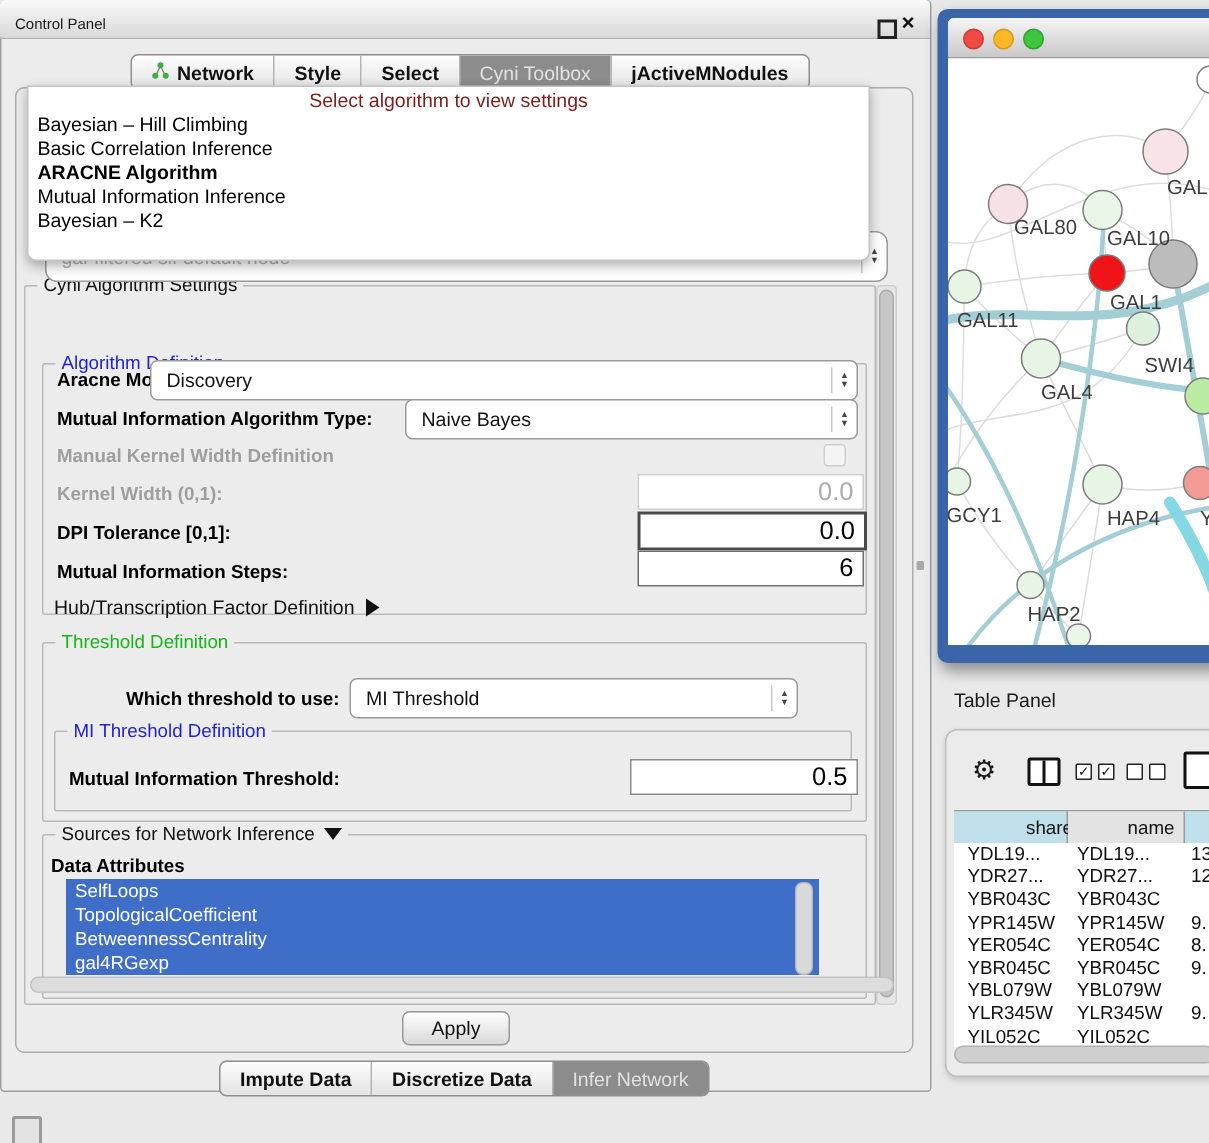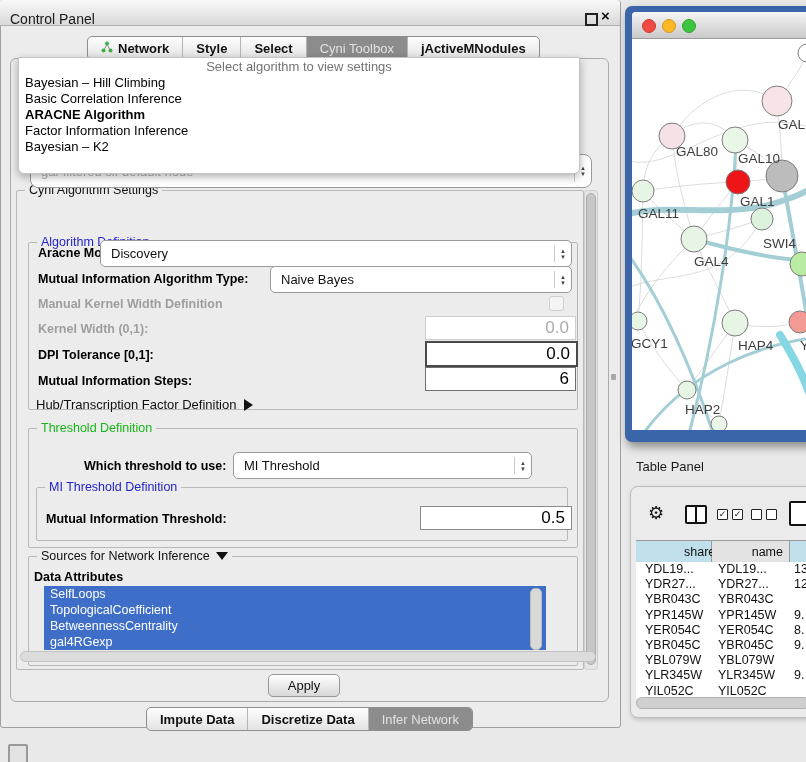--- a/index.html
+++ b/index.html
@@ -4,21 +4,21 @@
 <style>
   html,body{margin:0;padding:0;}
   #stage{position:relative;width:806px;height:762px;background:#e9e9e9;overflow:hidden;
          font-family:"Liberation Sans",sans-serif;color:#111;}
   .abs{position:absolute;}
 
   
   #cp-window{left:0;top:6;width:619px;height:726px;background:#ececec;border:1px solid #9f9f9f;border-radius:3px;}
   #cp-titlebar{left:0;top:6;width:620px;height:25px;background:linear-gradient(#f9f9f9,#d9d9d9);
                border-bottom:1px solid #b0b0b0;border-radius:3px 3px 0 0;}
-  #cp-title{left:10px;top:11px;font-size:14px;color:#1a1a1a;}
+  #cp-title{left:10px;top:11px;font-size:10px;color:#1a1a1a;}
   #cp-float{left:585px;top:13px;width:9px;height:9px;border:2px solid #222;}
   #cp-close{left:601px;top:8px;font-size:15px;font-weight:bold;color:#111;line-height:15px;}
 
   
   #tabstrip{left:87px;top:36px;height:22px;display:flex;border:1px solid #8e8e8e;border-radius:5px;
             overflow:hidden;background:linear-gradient(#fdfdfd,#e3e3e3);}
   .tab{padding:0 13px;line-height:21px;font-size:13px;font-weight:bold;color:#111;border-left:1px solid #b5b5b5;
        display:flex;align-items:center;white-space:nowrap;}
   .tab:first-child{border-left:none;}
   .tab.selected{background:#8c8c8c;color:#e2e2e2;font-weight:normal;}
@@ -31,21 +31,21 @@
   .combo{background:#fff;border:1px solid #9a9a9a;border-radius:5px;display:flex;align-items:center;}
   .combo .val{flex:1;padding-left:10px;font-size:13px;color:#111;}
   .combo .arrows{width:16px;display:flex;flex-direction:column;align-items:center;color:#444;
                  font-size:6px;line-height:6px;border-left:1px solid #c9c9c9;height:70%;justify-content:center;}
   #bg-combo{left:30px;top:154px;width:560px;height:32px;border-radius:8px;z-index:1;}
   #bg-combo .val{color:#b3b3b3;}
 
   
   #algo-dropdown{left:18px;top:57px;width:560px;height:115px;background:#fff;border:1px solid #c4c4c4;
                  border-radius:0 0 6px 6px;box-shadow:0 3px 8px rgba(0,0,0,.30);z-index:10;font-size:13px;}
-  #algo-dropdown .ph{height:17px;line-height:17px;text-align:center;color:#737373;}
+  #algo-dropdown .ph{height:17px;line-height:17px;text-align:center;color:#7f1d1d;}
   #algo-dropdown .item{height:16px;line-height:16px;padding-left:6px;color:#000;white-space:nowrap;}
   #algo-dropdown .item.bold{font-weight:bold;}
 
   
   .group{position:absolute;border:1px solid #b9b9b9;border-radius:2px;}
   .legend{position:absolute;top:-8px;left:8px;background:#ececec;padding:0 4px;font-size:12.5px;white-space:nowrap;}
   .legend.blue{color:#2323cd;}
   .legend.green{color:#17b517;}
 
   .flabel{position:absolute;font-size:12.5px;font-weight:bold;color:#000;white-space:nowrap;}
@@ -164,21 +164,21 @@
         <span>▲</span>
         <span>▼</span>
       </span>
   </div>
 
   <div id="algo-dropdown" class="abs">
     <div class="ph">Select algorithm to view settings</div>
     <div class="item">Bayesian – Hill Climbing</div>
     <div class="item">Basic Correlation Inference</div>
     <div class="item bold">ARACNE Algorithm</div>
-    <div class="item">Factor Information Inference</div>
+    <div class="item">Mutual Information Inference</div>
     <div class="item">Bayesian – K2</div>
   </div>
 
   <div class="group" style="left:16px;top:190px;width:566px;height:478px;">
     <span class="legend">Cyni Algorithm Settings</span>
   </div>
   <div id="set-scroll" class="abs">
       <div class="thumb"></div>
     </div>
 

